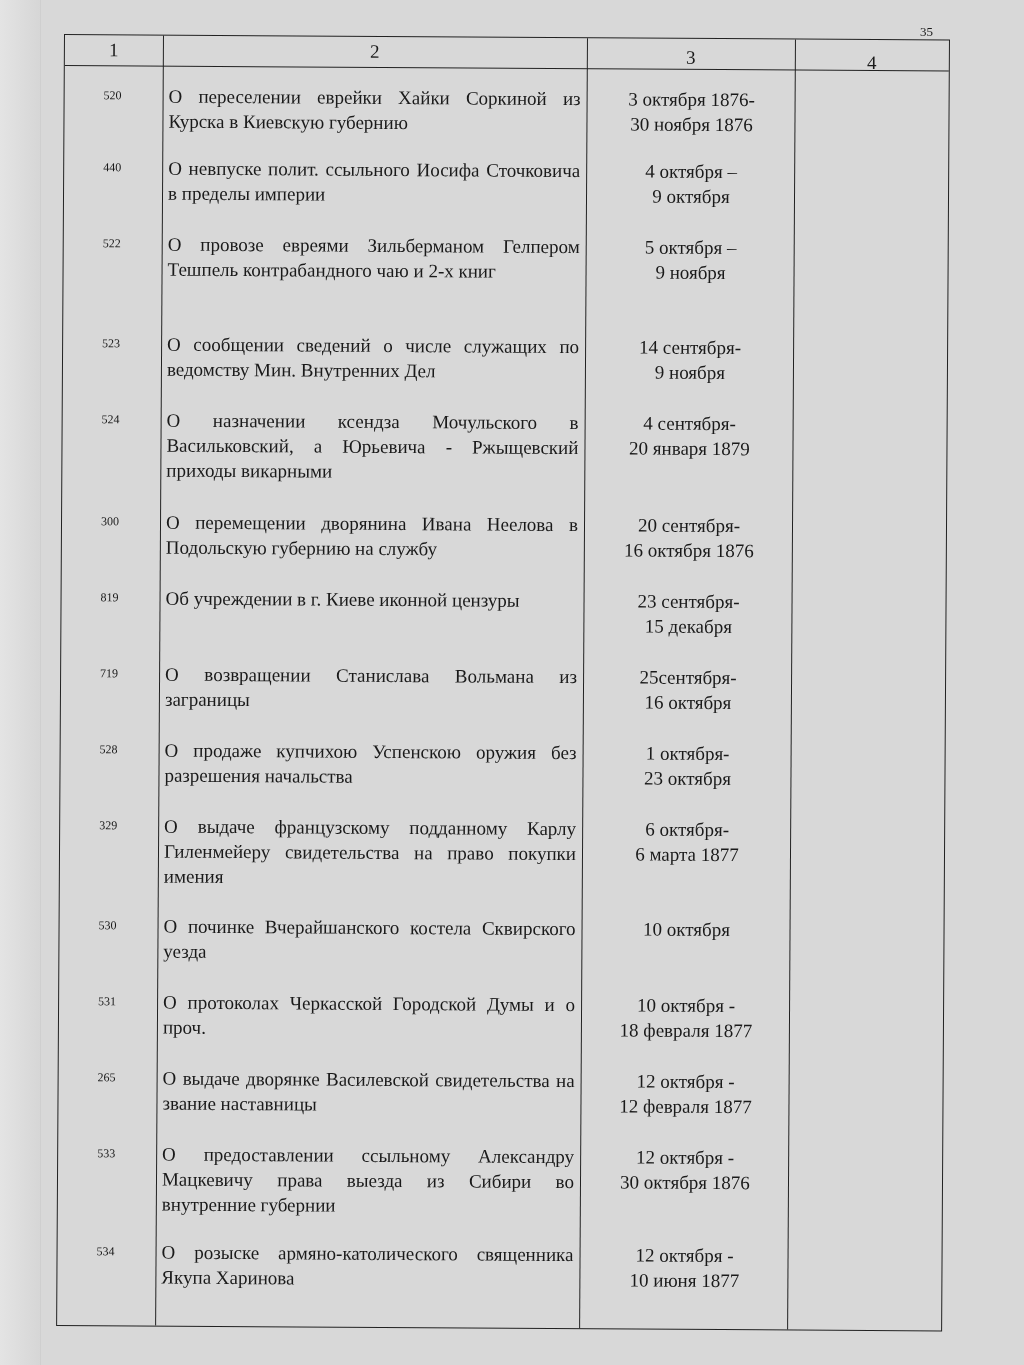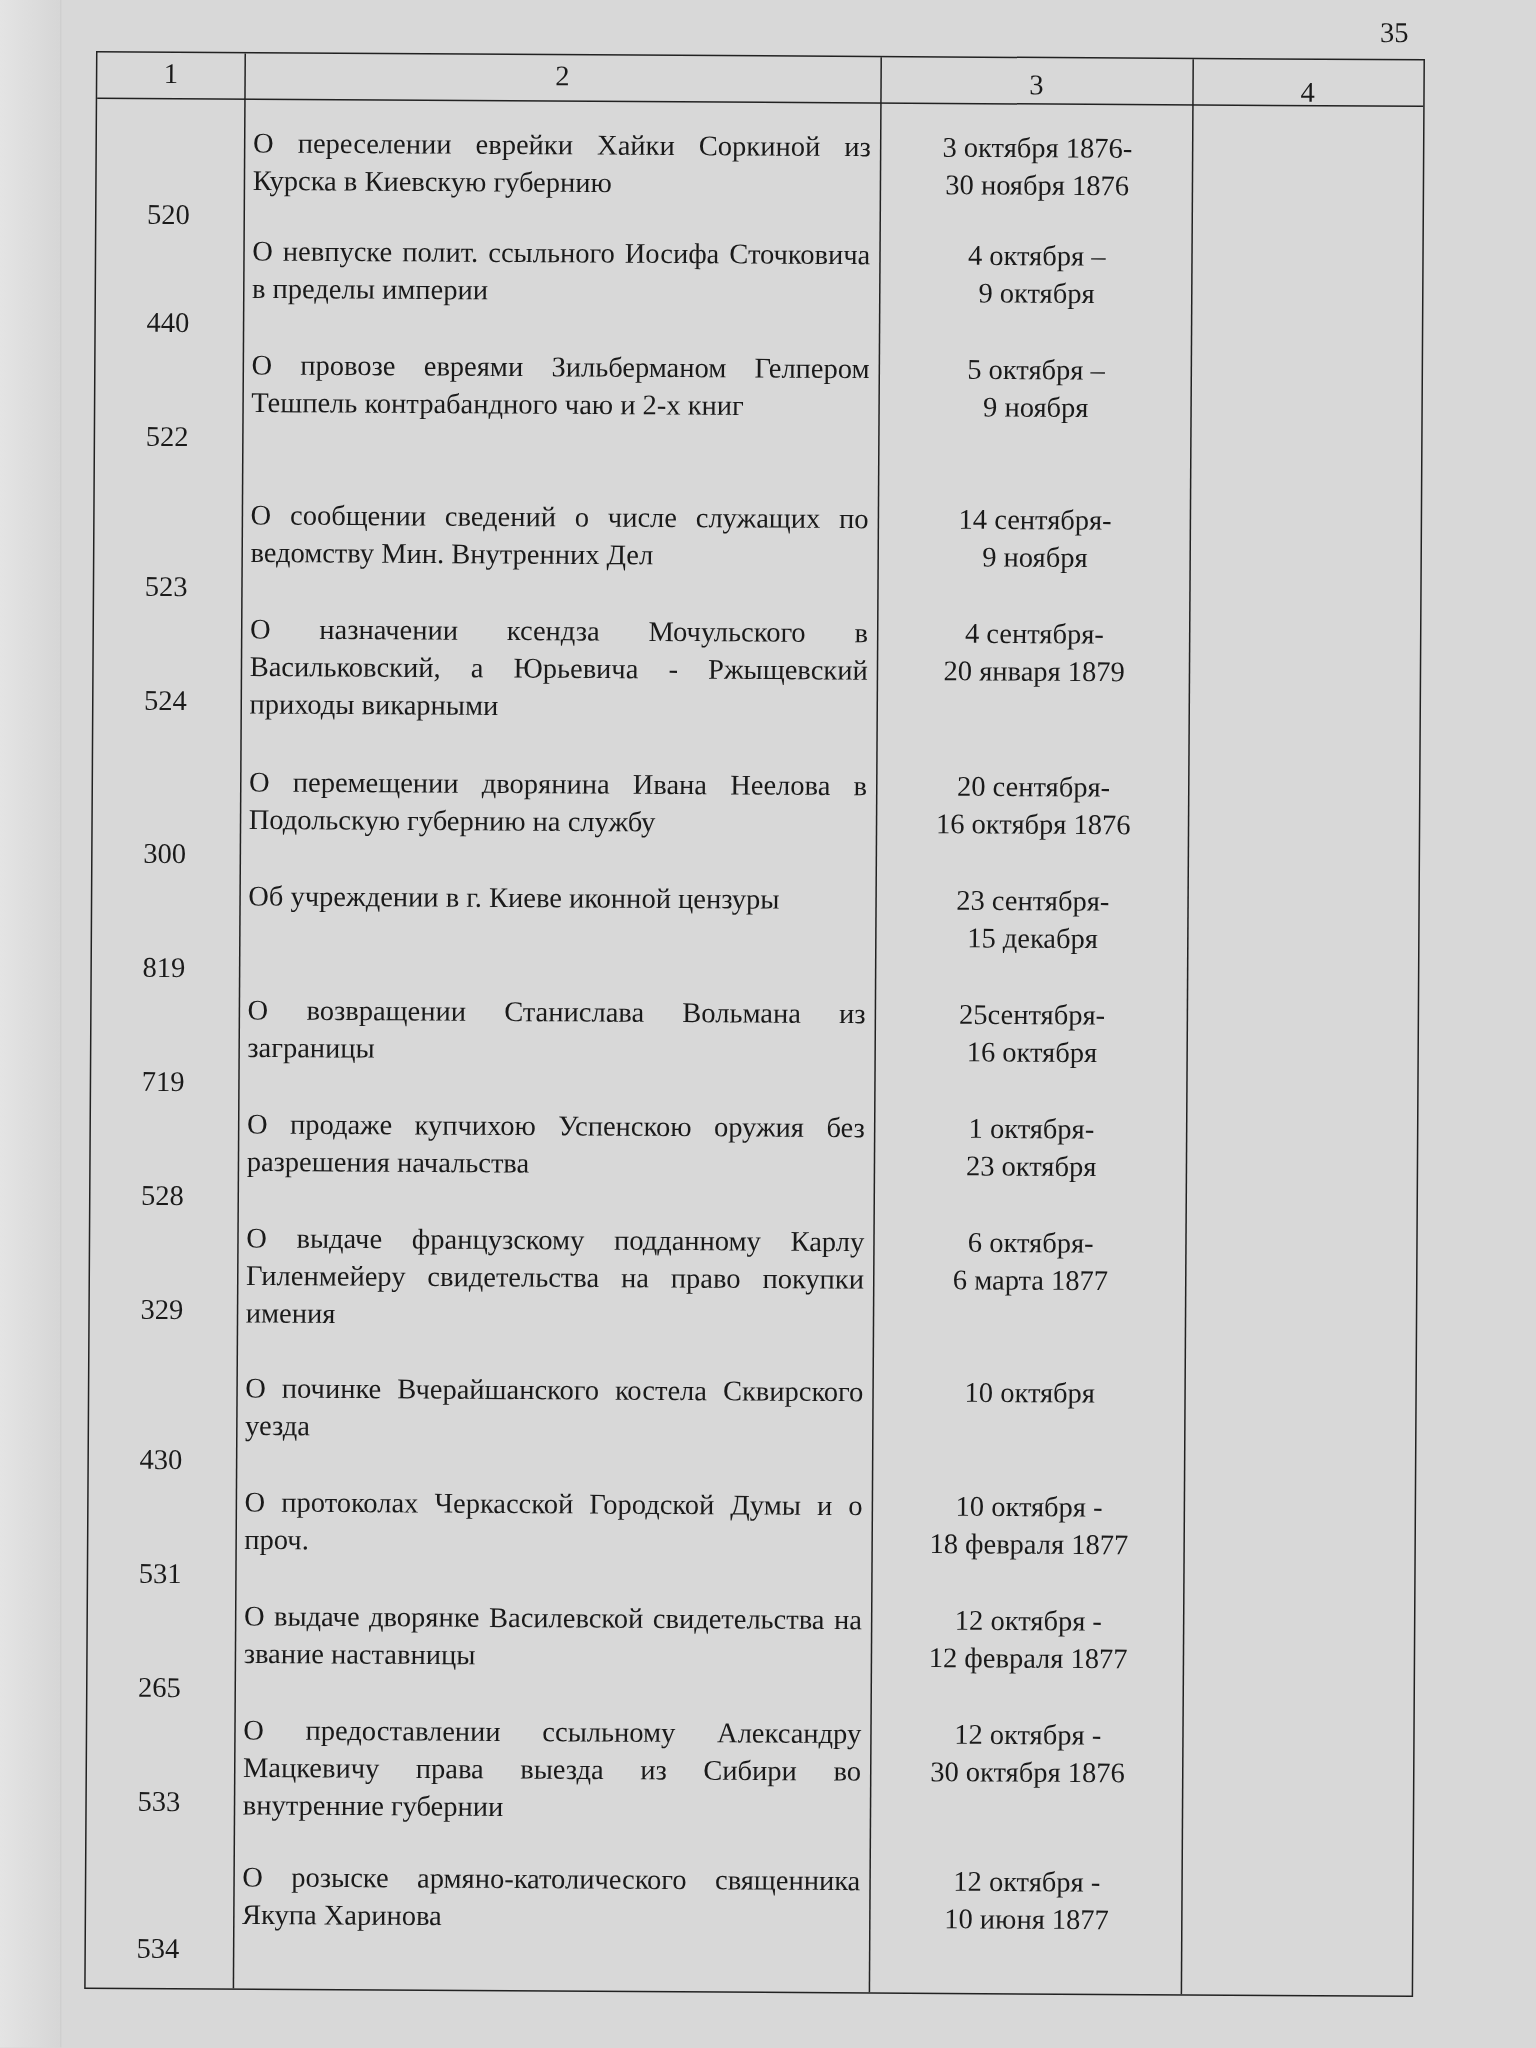--- a/index.html
+++ b/index.html
@@ -9,22 +9,22 @@
     font-family: "Liberation Serif", serif;
     color: #1a1a1a;
     position: relative;
   }
   .page-edge {
     position: absolute; left: 0; top: 0; width: 40px; height: 1365px;
     background: linear-gradient(to right, #e4e4e4, #d6d6d6);
     border-right: 1px solid #cfcfcf;
   }
   .page-number {
-    position: absolute; left: 920px; top: 12px;
-    font-size: 19px;
+    position: absolute; left: 920px; top: 24px;
+    font-size: 13px;
   }
   .table {
     position: absolute; left: 64px; top: 34px; width: 884px; height: 1290px;
     border: 1.5px solid #222;
     transform: rotate(0.35deg);
     transform-origin: left top;
   }
   .col-line {
     position: absolute; top: 0; bottom: 0; width: 0;
     border-left: 1.5px solid #222;
@@ -34,21 +34,21 @@
     border-top: 1.5px solid #222;
   }
   .hdr {
     position: absolute; top: 4px; font-size: 19px; text-align: center;
   }
   .row {
     position: absolute; left: 0; right: 0;
   }
   .num {
     position: absolute; left: 0; width: 96px; text-align: center;
-    font-size: 19px; line-height: 25px; margin-top: 48px;
+    font-size: 12px; line-height: 25px;
   }
   .desc {
     position: absolute; left: 104px; width: 412px;
     font-size: 19px; line-height: 25px; text-align: justify;
   }
   .date {
     position: absolute; left: 524px; width: 206px; text-align: center;
     font-size: 19px; line-height: 25px;
   }
 </style>
@@ -143,21 +143,21 @@
   </div>
   <div class="row" style="top:778px">
     <div class="num">329</div>
     <div class="desc">О выдаче французскому подданному Карлу Гиленмейеру свидетельства на право покупки имения</div>
     <div class="date">
         <div>6 октября-</div>
         <div>6 марта 1877</div>
       </div>
   </div>
   <div class="row" style="top:878px">
-    <div class="num">430</div>
+    <div class="num">530</div>
     <div class="desc">О починке Вчерайшанского костела Сквирского уезда</div>
     <div class="date">
         <div>10 октября</div>
         <div></div>
       </div>
   </div>
   <div class="row" style="top:954px">
     <div class="num">531</div>
     <div class="desc">О протоколах Черкасской Городской Думы и о проч.</div>
     <div class="date">

